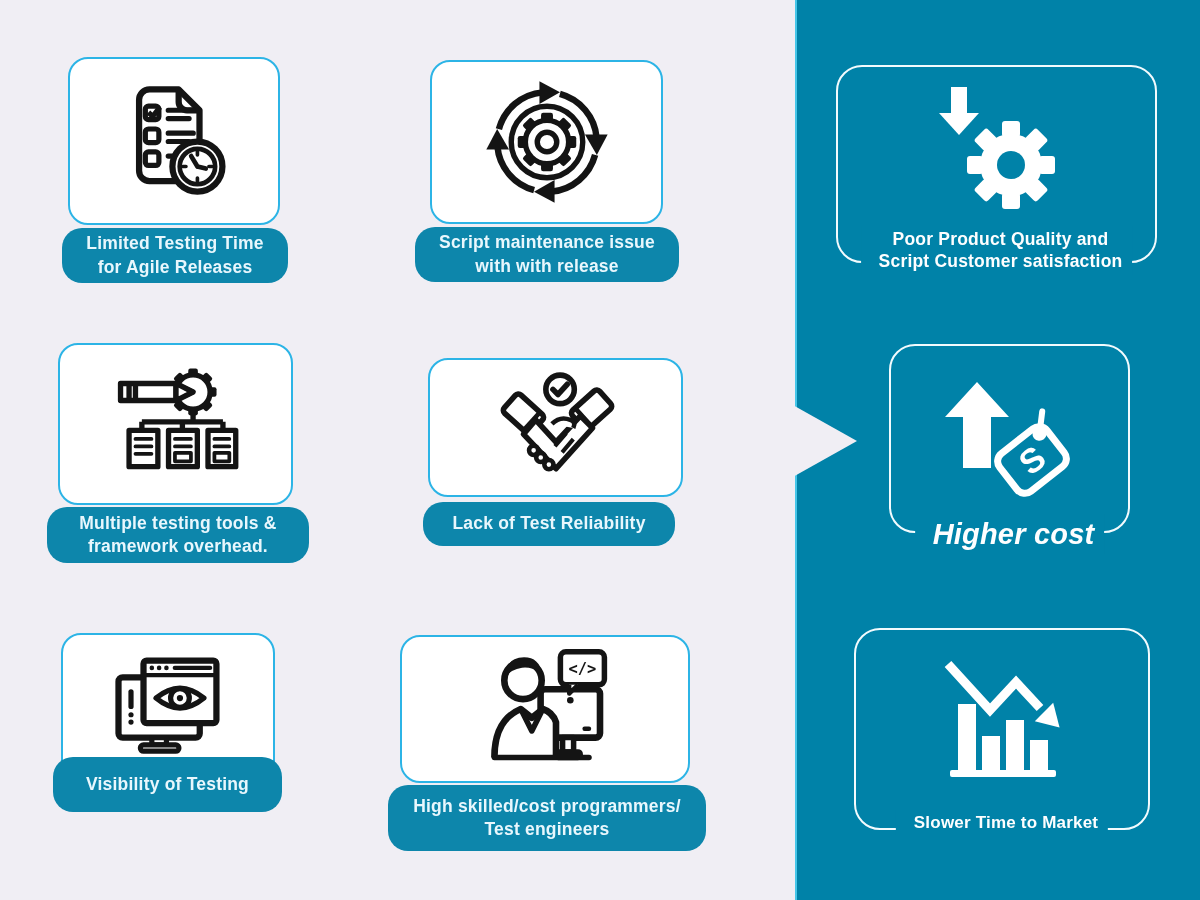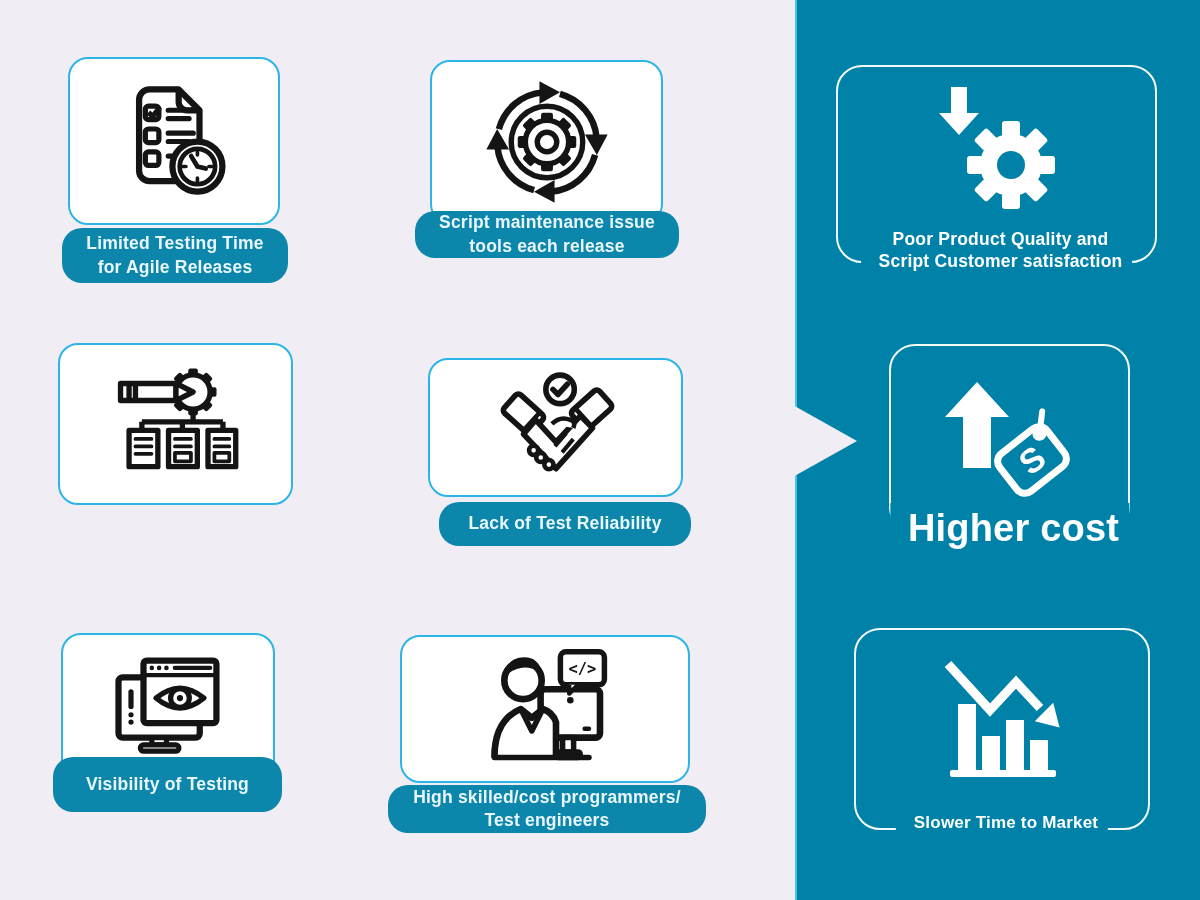--- a/index.html
+++ b/index.html
@@ -13,21 +13,21 @@
   .banner{position:absolute;background:#0d86ab;border-radius:20px;color:#e8f7fd;
           font-size:17.5px;font-weight:700;text-align:center;display:flex;flex-direction:column;
           justify-content:center;line-height:1.33;letter-spacing:.2px;box-sizing:border-box;}
   .banner span{display:block;}
   .rcard{position:absolute;border:2.5px solid #f2fbfe;border-radius:26px;box-sizing:border-box;
          display:flex;align-items:flex-start;justify-content:center;}
   .rlabel{position:absolute;left:50%;transform:translateX(-50%);background:#0082a8;color:#fdfeff;
           font-weight:700;text-align:center;white-space:nowrap;padding:2px 10px;letter-spacing:.2px;}
   .rlabel span{display:block;margin-left:8px;}
   .rlabel-a{bottom:-14px;font-size:17.5px;line-height:1.3;}
-  .rlabel-b{bottom:-23px;font-size:38px;line-height:1.25;}
+  .rlabel-b{bottom:-23px;font-size:29px;line-height:1.25;font-style:italic;}
   .rlabel-c{bottom:-7px;font-size:17px;line-height:1.25;}
   svg{display:block;}
 </style>
 </head>
 <body>
 
 <div class="stage">
 
   <div class="panel"></div>
   <svg class="notch" width="70" height="84" viewBox="0 0 70 84">
@@ -76,23 +76,23 @@
           <rect x="-5.5" y="-27" width="11" height="9" rx="2" transform="rotate(180)"></rect>
           <rect x="-5.5" y="-27" width="11" height="9" rx="2" transform="rotate(225)"></rect>
           <rect x="-5.5" y="-27" width="11" height="9" rx="2" transform="rotate(270)"></rect>
           <rect x="-5.5" y="-27" width="11" height="9" rx="2" transform="rotate(315)"></rect>
         </g>
       </g>
       <circle cx="60" cy="60" r="20" stroke-width="5" fill="#fff"></circle>
       <circle cx="60" cy="60" r="9" stroke-width="5" fill="#fff"></circle>
     </svg>
   </div>
-  <div class="banner" style="left:415px;top:211px;width:264px;height:47px">
+  <div class="banner" style="left:415px;top:227px;width:264px;height:55px">
     <span>Script maintenance issue</span>
-    <span>tools each release</span>
+    <span>with with release</span>
   </div>
 
   <div class="card" style="left:58px;top:343px;width:235px;height:162px">
     <svg width="128" height="128" viewBox="0 0 120 120" fill="none" stroke="#141414" stroke-width="5" stroke-linejoin="round">
       <g fill="#141414" stroke="none">
         <g transform="translate(76,30)">
           <rect x="-4.5" y="-22" width="9" height="8" rx="2"></rect>
           <rect x="-4.5" y="-22" width="9" height="8" rx="2" transform="rotate(45)"></rect>
           <rect x="-4.5" y="-22" width="9" height="8" rx="2" transform="rotate(90)"></rect>
           <rect x="-4.5" y="-22" width="9" height="8" rx="2" transform="rotate(135)"></rect>
@@ -111,20 +111,24 @@
       <rect x="16" y="66" width="27" height="34" fill="#fff"></rect>
       <path d="M22,74 h15 M22,81 h15 M22,88 h15" stroke-width="3.5" stroke-linecap="round"></path>
       <rect x="53" y="66" width="27" height="34" fill="#fff"></rect>
       <path d="M59,74 h15 M59,81 h15" stroke-width="3.5" stroke-linecap="round"></path>
       <rect x="59" y="87" width="15" height="8" stroke-width="3.5"></rect>
       <rect x="90" y="66" width="26" height="34" fill="#fff"></rect>
       <path d="M96,74 h14 M96,81 h14" stroke-width="3.5" stroke-linecap="round"></path>
       <rect x="96" y="87" width="14" height="8" stroke-width="3.5"></rect>
     </svg>
   </div>
+  <div class="banner" style="left:47px;top:507px;width:262px;height:56px">
+    <span>Multiple testing tools &amp;</span>
+    <span>framework overhead.</span>
+  </div>
 
   <div class="card" style="left:428px;top:358px;width:255px;height:139px">
     <svg width="122" height="122" viewBox="0 0 120 120" fill="none" stroke="#141414" stroke-width="5.5" stroke-linejoin="round">
       <circle cx="64" cy="22" r="14" fill="#fff"></circle>
       <path d="M57,22 l5,5 l9,-10" stroke-linecap="round"></path>
       <g transform="translate(28,46) rotate(42)">
         <rect x="-18" y="-12" width="36" height="24" rx="4" fill="#fff"></rect>
         <path d="M11,-12 V12" stroke-width="4.5"></path>
       </g>
       <g transform="translate(95,42) rotate(-42)">
@@ -132,21 +136,21 @@
         <path d="M-11,-12 V12" stroke-width="4.5"></path>
       </g>
       <path d="M28,66 L60,100 L96,60 L84,48 L60,74 L40,52 z" fill="#fff"></path>
       <path d="M56,56 Q64,48 74,52 Q80,54 77,60" stroke-width="4.5" fill="#fff"></path>
       <path d="M66,84 L77,71 M59,78 L70,65" stroke-width="4"></path>
       <circle cx="38" cy="82" r="4.5" stroke-width="4.5" fill="#fff"></circle>
       <circle cx="45" cy="89" r="4.5" stroke-width="4.5" fill="#fff"></circle>
       <circle cx="53" cy="96" r="4.5" stroke-width="4.5" fill="#fff"></circle>
     </svg>
   </div>
-  <div class="banner" style="left:439px;top:502px;width:252px;height:44px">
+  <div class="banner" style="left:423px;top:502px;width:252px;height:44px">
     <span>Lack of Test Reliability</span>
   </div>
 
   <div class="card" style="left:61px;top:633px;width:214px;height:150px">
     <svg width="125" height="125" viewBox="0 0 120 120" fill="none" stroke="#141414" stroke-width="6" stroke-linejoin="round">
       <rect x="12" y="30" width="78" height="58" rx="4" fill="#fff"></rect>
       <path d="M24,44 V58" stroke-width="5" stroke-linecap="round"></path>
       <circle cx="24" cy="66" r="2.5" fill="#141414" stroke="none"></circle>
       <circle cx="24" cy="73" r="2.5" fill="#141414" stroke="none"></circle>
       <rect x="36" y="14" width="70" height="60" rx="3" fill="#fff"></rect>
@@ -176,21 +180,21 @@
       <circle cx="40" cy="34" r="17" fill="#fff"></circle>
       <path d="M23,32 Q24,13 41,13 Q55,13 57,28 A23,23 0 0 0 23,32 z" fill="#141414" stroke="none"></path>
       <path d="M14,104 C14,78 24,66 38,60 L48,68 L58,60 C64,62 68,66 70,72 L70,104" fill="#fff"></path>
       <path d="M38,60 L48,80 L58,60" stroke-width="5"></path>
       <path d="M14,104 H100" stroke-width="5" stroke-linecap="round"></path>
       <rect x="74" y="8" width="40" height="30" rx="5" stroke-width="5" fill="#fff"></rect>
       <path d="M82,38 v8 l8,-8" stroke-width="4" fill="#fff"></path>
       <text x="94" y="28" text-anchor="middle" font-family="DejaVu Sans Mono, monospace" font-size="14" font-weight="bold" fill="#141414" stroke="none">&lt;/&gt;</text>
     </svg>
   </div>
-  <div class="banner" style="left:388px;top:785px;width:318px;height:48px">
+  <div class="banner" style="left:388px;top:785px;width:318px;height:66px">
     <span>High skilled/cost programmers/</span>
     <span>Test engineers</span>
   </div>
 
   <div class="rcard" style="left:836px;top:65px;width:321px;height:198px">
     <svg style="margin-top:14px" width="140" height="140" viewBox="0 0 140 140">
       <g fill="#fff">
         <rect x="24" y="6" width="16" height="26"></rect>
         <polygon points="12,32 52,32 32,54"></polygon>
         <g transform="translate(84,84)">

